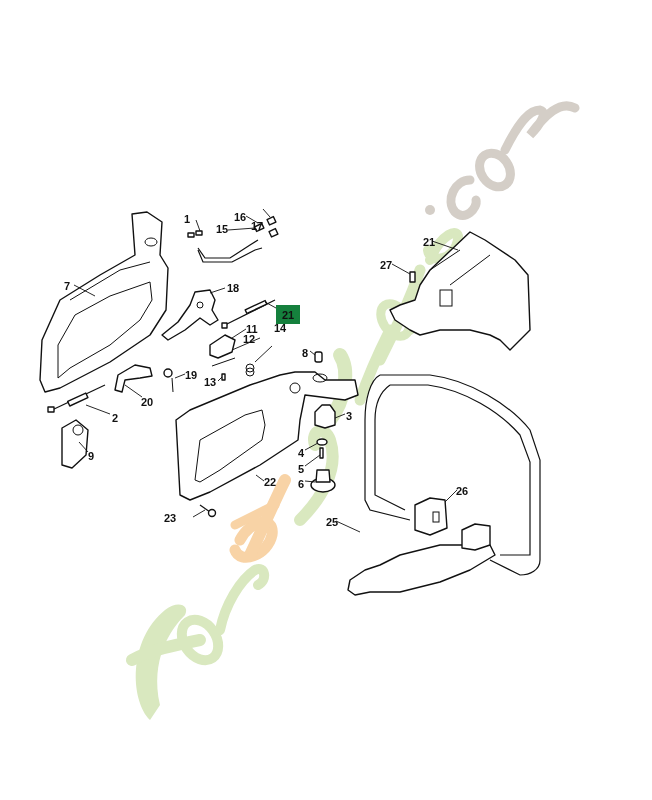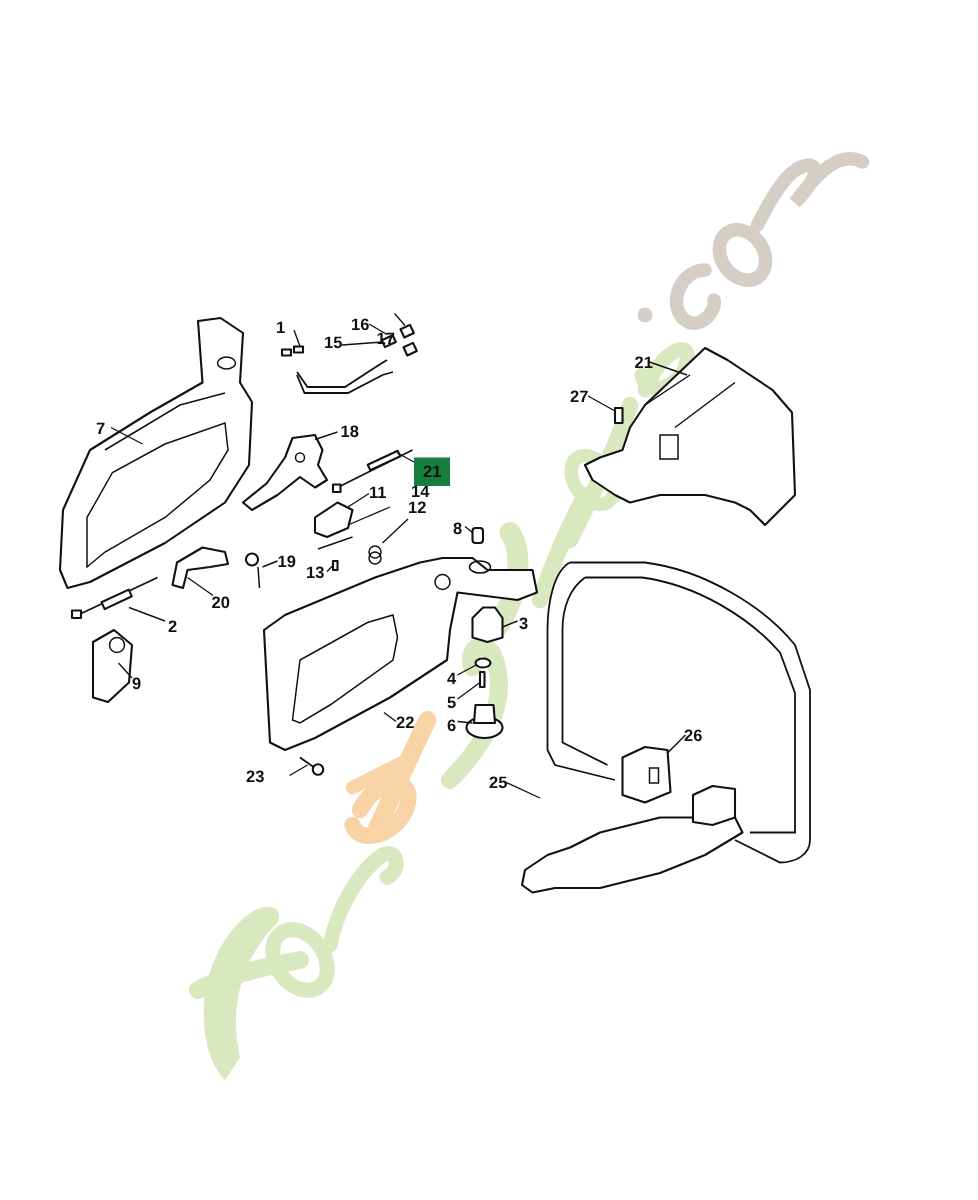--- a/index.html
+++ b/index.html
@@ -202,21 +202,21 @@
   <div class="lbl" style="left:112px;top:412px">2</div>
   <div class="lbl" style="left:346px;top:410px">3</div>
   <div class="lbl" style="left:298px;top:447px">4</div>
   <div class="lbl" style="left:298px;top:463px">5</div>
   <div class="lbl" style="left:298px;top:478px">6</div>
   <div class="lbl" style="left:64px;top:280px">7</div>
   <div class="lbl" style="left:302px;top:347px">8</div>
   <div class="lbl" style="left:88px;top:450px">9</div>
   <div class="lbl" style="left:184px;top:213px">1</div>
   <div class="lbl" style="left:246px;top:323px">11</div>
-  <div class="lbl" style="left:272px;top:333px">12</div>
+  <div class="lbl" style="left:243px;top:333px">12</div>
   <div class="lbl" style="left:204px;top:376px">13</div>
   <div class="lbl" style="left:274px;top:322px">14</div>
   <div class="lbl" style="left:216px;top:223px">15</div>
   <div class="lbl" style="left:234px;top:211px">16</div>
   <div class="lbl" style="left:251px;top:220px">17</div>
   <div class="lbl" style="left:227px;top:282px">18</div>
   <div class="lbl" style="left:185px;top:369px">19</div>
   <div class="lbl" style="left:141px;top:396px">20</div>
   <div class="lbl hl" style="left:276px;top:305px">21</div>
   <div class="lbl" style="left:264px;top:476px">22</div>

